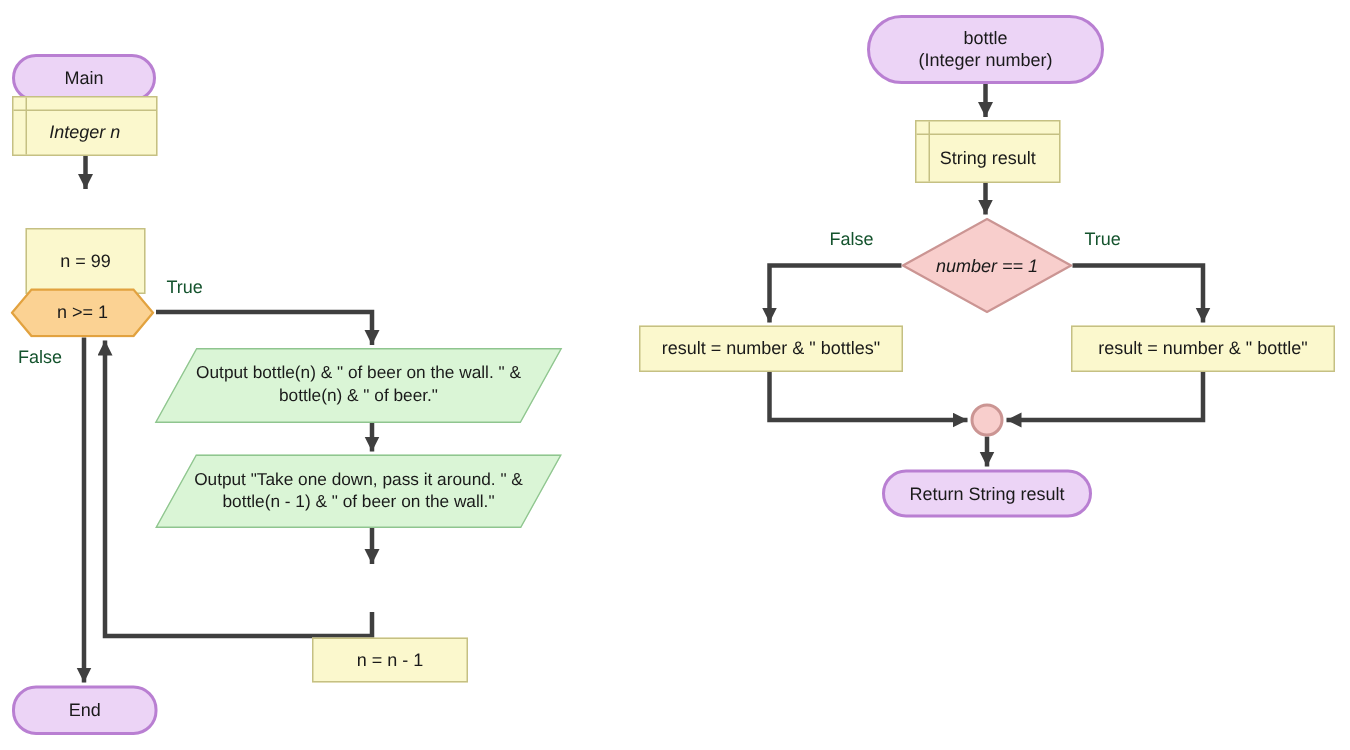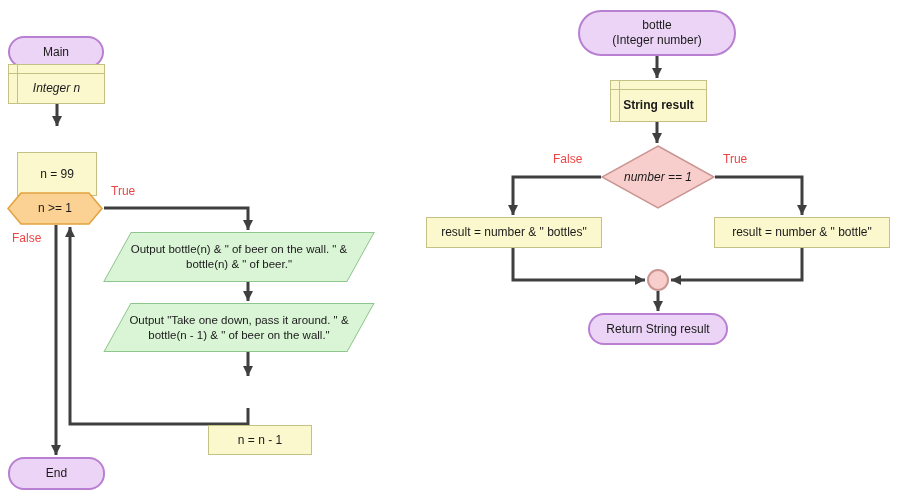--- a/index.html
+++ b/index.html
@@ -23,21 +23,21 @@
   .declare::after{content:"";position:absolute;top:0;bottom:0;left:8px;border-left:1.5px solid var(--declare-border);}
   .assign{background:var(--declare-fill);border:1.5px solid var(--declare-border);}
   .shape-wrap{position:absolute;}
   .shape-svg{position:absolute;left:0;top:0;display:block;}
   .shape-label{position:absolute;inset:0;display:flex;flex-direction:column;align-items:center;
                justify-content:center;text-align:center;font-size:12px;line-height:1.25;}
   .pgram-bg{position:absolute;left:14px;right:14px;top:0;bottom:0;background:var(--output-fill);
             border:1.5px solid var(--output-border);transform:skewX(-29deg);}
   .pgram-label{position:absolute;inset:0;display:flex;flex-direction:column;align-items:center;
                justify-content:center;text-align:center;font-size:11.5px;line-height:1.3;}
-  .branch-label{position:absolute;font-size:12px;color:#ef4444;}
+  .branch-label{position:absolute;font-size:12px;color:#14532d;}
   .junction{position:absolute;width:22px;height:22px;border-radius:50%;
             background:var(--diamond-fill);border:2px solid var(--diamond-border);}
 </style>
 </head>
 <body>
 
 <div class="stage">
 
   <svg class="edges" viewBox="0 0 900 500">
     <defs>
@@ -98,21 +98,21 @@
 
   <div class="node assign" style="left:208px;top:378px;width:104px;height:30px;margin-top:47px;">n = n - 1</div>
 
   <div class="node terminal" style="left:8px;top:457px;width:97px;height:33px;border-radius:16px;">End</div>
 
   <div class="node terminal" style="left:578px;top:10px;width:158px;height:46px;border-radius:23px;flex-direction:column;">
     <div>bottle</div>
     <div>(Integer number)</div>
   </div>
 
-  <div class="node declare" style="left:610px;top:80px;width:97px;height:42px;font-weight:bold;">String result</div>
+  <div class="node declare" style="left:610px;top:80px;width:97px;height:42px;">String result</div>
 
   <div class="shape-wrap" style="left:601px;top:145px;width:114px;height:64px;font-style:italic;">
     <svg class="shape-svg" width="114" height="64" viewBox="0 0 114 64">
       <polygon points="57,1 113,32 57,63 1,32" fill="#f8cecc" stroke="#cb9593" stroke-width="1.5"></polygon>
     </svg>
     <div class="shape-label">number == 1</div>
   </div>
 
   <div class="branch-label" style="left:553px;top:152px;">False</div>
   <div class="branch-label" style="left:723px;top:152px;">True</div>

